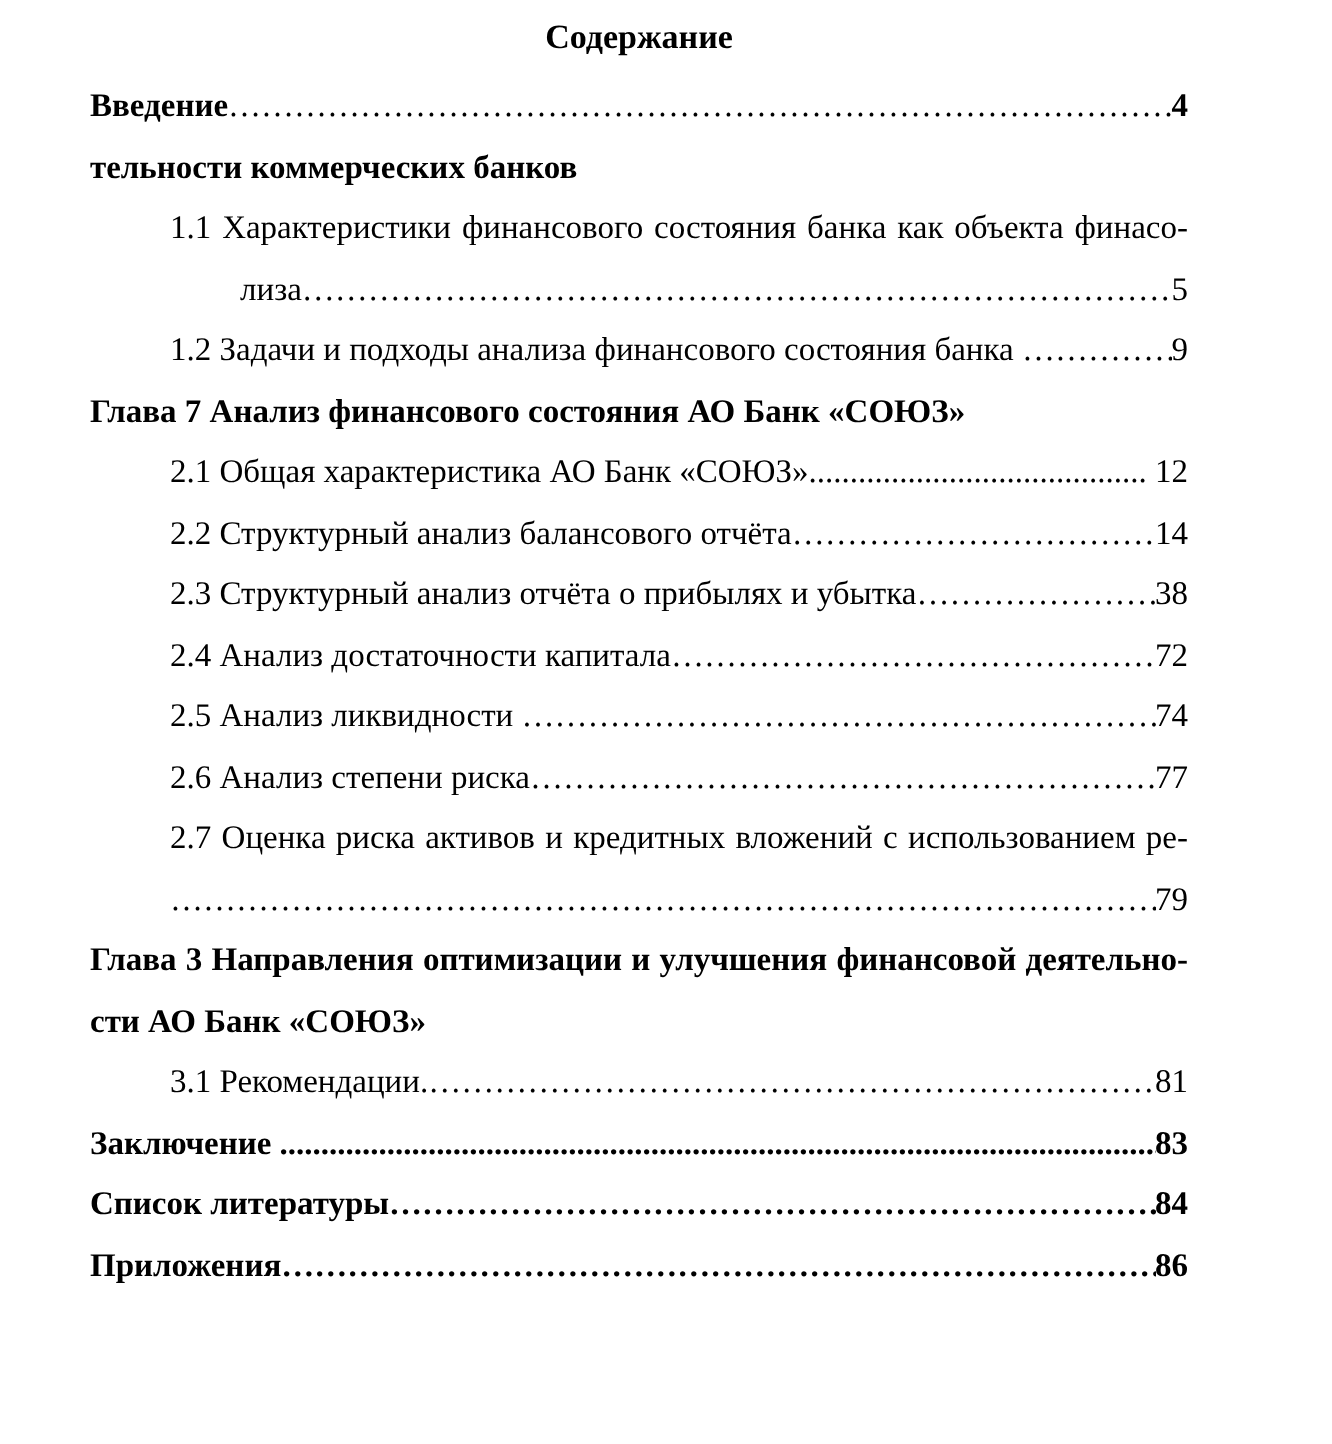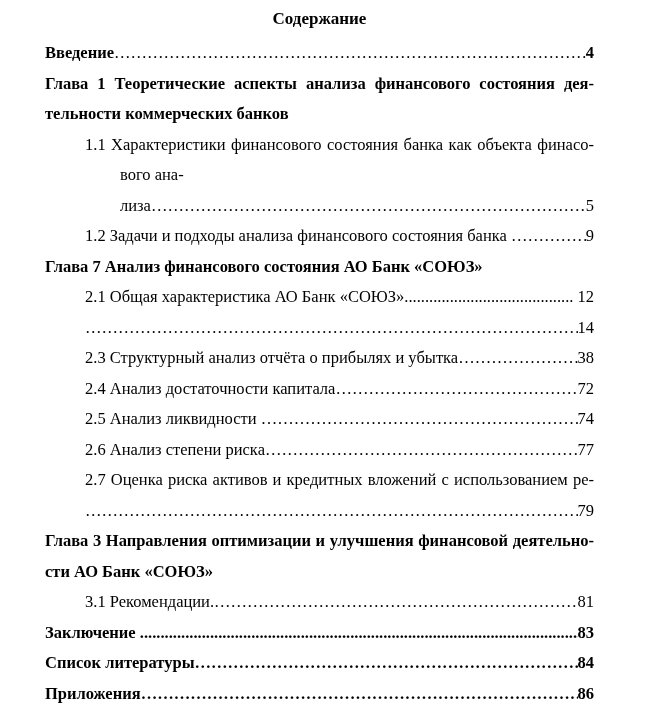--- a/index.html
+++ b/index.html
@@ -62,34 +62,26 @@
 <body>
 
 <div class="page">
   <h1 class="title">Содержание</h1>
   <div id="toc">
       <div class="row indent-0">
     <span class="text bold">Введение</span>
     <span class="leader">………………………………………………………………………………………………………………………………………………………………</span>
     <span class="pagenum bold">4</span>
   </div>
-      <div class="row indent-0 fill">
-    <span class="text bold">Глава 1 Теоретические аспекты анализа финансового состояния дея-</span>
-
-  </div>
       <div class="row indent-0">
     <span class="text bold">тельности коммерческих банков</span>
 
   </div>
       <div class="row indent-1 fill">
     <span class="text">1.1 Характеристики финансового состояния банка как объекта финасо-</span>
-
-  </div>
-      <div class="row indent-2">
-    <span class="text">вого ана-</span>
 
   </div>
       <div class="row indent-2">
     <span class="text">лиза</span>
     <span class="leader">………………………………………………………………………………………………………………………………………………………………</span>
     <span class="pagenum">5</span>
   </div>
       <div class="row indent-1">
     <span class="text">1.2 Задачи и подходы анализа финансового состояния банка </span>
     <span class="leader">………………………………………………………………………………………………………………………………………………………………</span>
@@ -98,20 +90,21 @@
       <div class="row indent-0">
     <span class="text bold">Глава 7 Анализ финансового состояния АО Банк «СОЮЗ»</span>
 
   </div>
       <div class="row indent-1">
     <span class="text">2.1 Общая характеристика АО Банк «СОЮЗ»</span>
     <span class="leader">................................................................................................................................................................................................................................................</span>
     <span class="pagenum"> 12</span>
   </div>
       <div class="row indent-1">
+    <span class="text">2.2 Структурный анализ балансового отчёта</span>
     <span class="leader">………………………………………………………………………………………………………………………………………………………………</span>
     <span class="pagenum">14</span>
   </div>
       <div class="row indent-1">
     <span class="text">2.3 Структурный анализ отчёта о прибылях и убытка</span>
     <span class="leader">………………………………………………………………………………………………………………………………………………………………</span>
     <span class="pagenum">38</span>
   </div>
       <div class="row indent-1">
     <span class="text">2.4 Анализ достаточности капитала</span>

